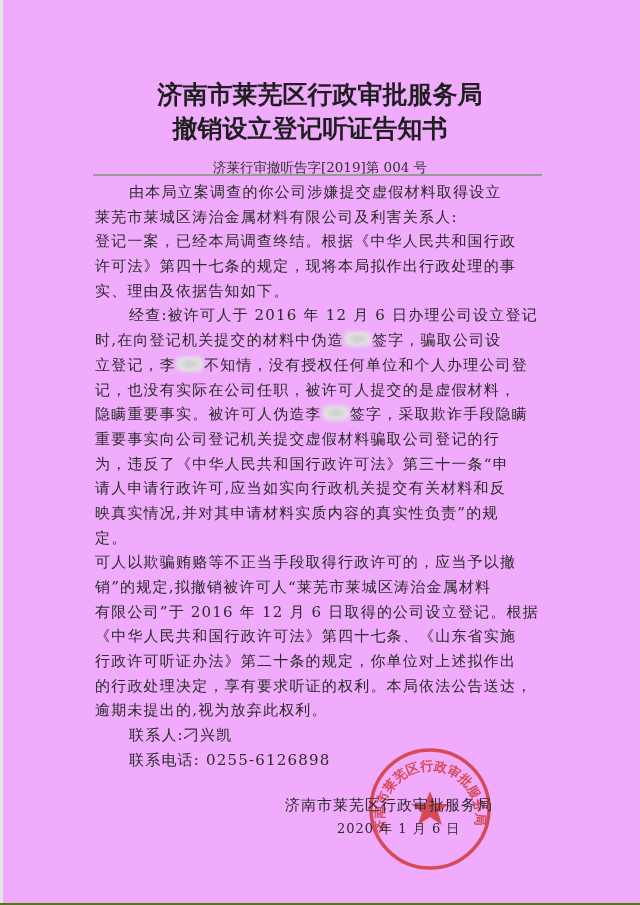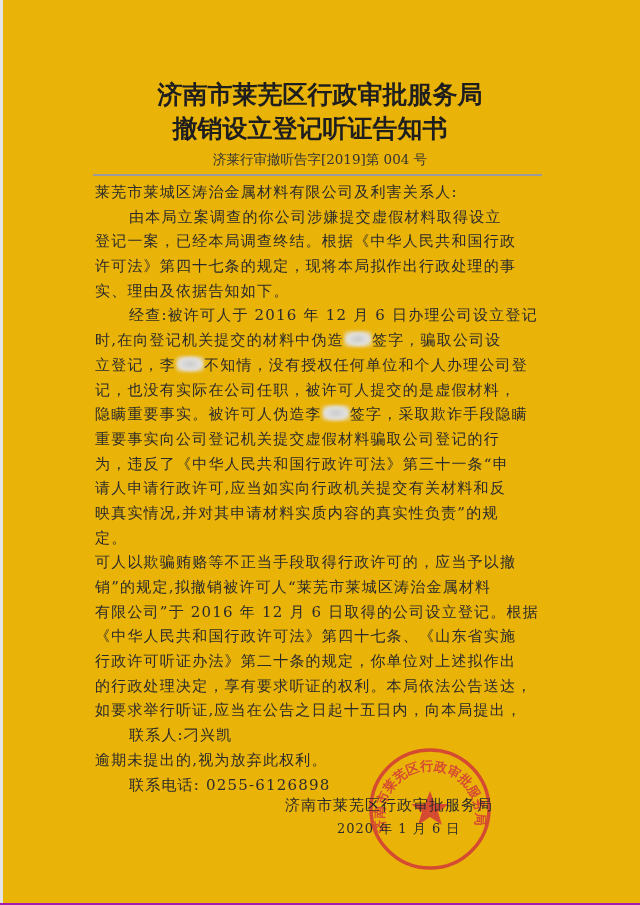--- a/index.html
+++ b/index.html
@@ -5,35 +5,35 @@
   html, body { margin:0; padding:0; }
   body {
     width:640px; height:905px; overflow:hidden;
     background:#f7f7f7;
     font-family:"DejaVu Serif","Liberation Serif",serif;
     color:#2a2a2a;
     position:relative;
   }
   .page {
     position:absolute; left:0; top:0; width:640px; height:903px;
-    background:#eab308;
-    border-bottom:2px solid #a21caf;
+    background:#f0abfc;
+    border-bottom:2px solid #4d7c0f;
   }
   .page-left-edge {
     position:absolute; left:0; top:0; width:3px; height:903px; background:#e4e4e4;
   }
   .title {
     position:absolute; left:0; width:640px; text-align:center;
     font-family:"DejaVu Serif","Liberation Serif",serif;
     font-weight:bold; color:#1e1e1e; letter-spacing:0px;
   }
   .title1 { top:78px; font-size:25px; }
   .title2 { top:112px; font-size:25px; left:-10px; }
   .docno {
-    position:absolute; top:151px; left:0; width:640px; text-align:center;
+    position:absolute; top:159px; left:0; width:640px; text-align:center;
     font-size:13.5px; color:#333;
   }
   .divider {
     position:absolute; top:174px; left:93px; width:449px; height:1.5px; background:#9a9a9a;
   }
   .body-text {
     position:absolute; left:95px; width:470px;
     font-size:15px; line-height:24.7px; color:#2b2b2b;
     letter-spacing:1.2px;
   }
@@ -60,23 +60,23 @@
 
 <div class="page">
   <div class="page-left-edge"></div>
 
   <div class="title title1">济南市莱芜区行政审批服务局</div>
   <div class="title title2">撤销设立登记听证告知书</div>
   <div class="docno">济莱行审撤听告字[2019]第 004 号</div>
   <div class="divider"></div>
 
   <div class="body-text" style="top:180px;">
+    <span class="line indent">由本局立案调查的你公司涉嫌提交虚假材料取得设立</span>
+
     <span class="line">莱芜市莱城区涛治金属材料有限公司及利害关系人:</span>
-
-    <span class="line indent">由本局立案调查的你公司涉嫌提交虚假材料取得设立</span>
     <span class="line">登记一案，已经本局调查终结。根据《中华人民共和国行政</span>
     <span class="line">许可法》第四十七条的规定，现将本局拟作出行政处理的事</span>
     <span class="line">实、理由及依据告知如下。</span>
 
     <span class="line indent">经查:被许可人于 2016 年 12 月 6 日办理公司设立登记</span>
     <span class="line redactable">时,在向登记机关提交的材料中伪造<span class="redact"></span>签字，骗取公司设</span>
     <span class="line redactable">立登记，李<span class="redact"></span>不知情，没有授权任何单位和个人办理公司登</span>
     <span class="line">记，也没有实际在公司任职，被许可人提交的是虚假材料，</span>
     <span class="line redactable">隐瞒重要事实。被许可人伪造李<span class="redact"></span>签字，采取欺诈手段隐瞒</span>
     <span class="line">重要事实向公司登记机关提交虚假材料骗取公司登记的行</span>
@@ -84,24 +84,23 @@
     <span class="line">请人申请行政许可,应当如实向行政机关提交有关材料和反</span>
     <span class="line">映真实情况,并对其申请材料实质内容的真实性负责”的规</span>
     <span class="line">定。</span>
 
     <span class="line">可人以欺骗贿赂等不正当手段取得行政许可的，应当予以撤</span>
     <span class="line">销”的规定,拟撤销被许可人“莱芜市莱城区涛治金属材料</span>
     <span class="line">有限公司”于 2016 年 12 月 6 日取得的公司设立登记。根据</span>
     <span class="line">《中华人民共和国行政许可法》第四十七条、《山东省实施</span>
     <span class="line">行政许可听证办法》第二十条的规定，你单位对上述拟作出</span>
     <span class="line">的行政处理决定，享有要求听证的权利。本局依法公告送达，</span>
-    <span class="line">如要求举行听证,应当在公告之日起十五日内，向本局提出，</span>
+    <span class="line">逾期未提出的,视为放弃此权利。</span>
+
     <span class="line indent">联系人:刁兴凯</span>
-
-    <span class="line">逾期未提出的,视为放弃此权利。</span>
     <span class="line indent">联系电话: 0255-6126898</span>
   </div>
 
   <svg class="stamp" viewBox="0 0 124 124">
     <defs>
       <path id="sealArc" d="M 20,88 A 46,46 0 1,1 104,88"></path>
     </defs>
     <circle cx="62" cy="62" r="59" fill="none" stroke="#d23a3a" stroke-width="3.5"></circle>
     <text font-size="13" fill="#d23a3a" font-family="DejaVu Serif, serif" font-weight="bold">
       <textPath href="#sealArc" startOffset="2%" id="seal-text">济南市莱芜区行政审批服务局</textPath>

